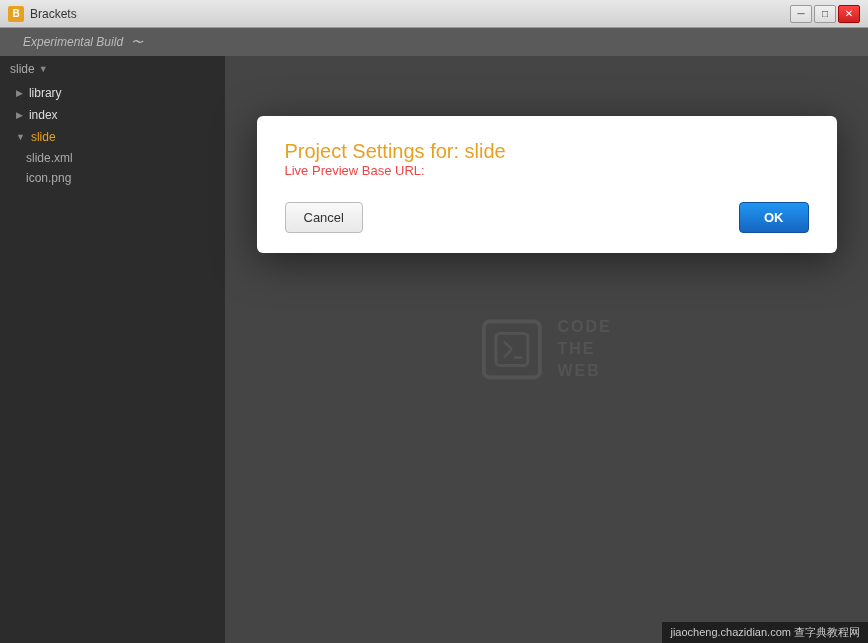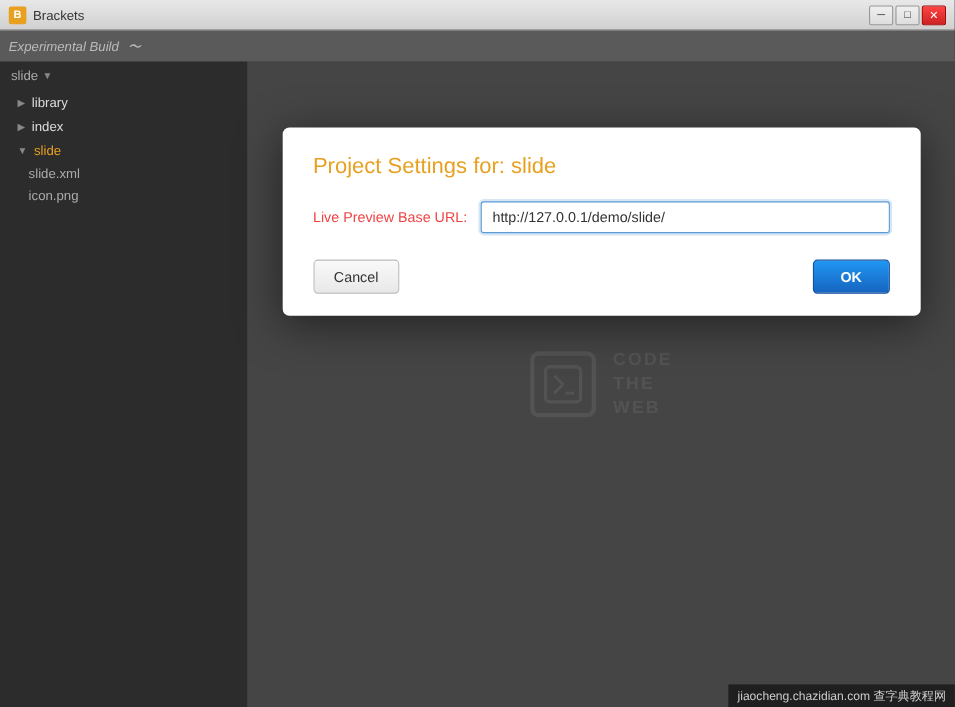--- a/index.html
+++ b/index.html
@@ -69,20 +69,21 @@
       cursor: pointer;
       border-radius: 3px;
     }
     .menu-right {
       color: #bbb;
       font-size: 12px;
       font-style: italic;
       display: flex;
       align-items: center;
       gap: 8px;
+      margin-left: 15px;
     }
 
     
     .main-layout {
       display: flex;
       height: calc(643px - 28px - 28px);
     }
 
     
     .sidebar {
@@ -173,21 +174,20 @@
       background: white;
       border-radius: 6px;
       box-shadow: 0 8px 40px rgba(0,0,0,0.5);
       width: 580px;
       padding: 24px 28px 20px 28px;
     }
     .dialog-title {
       font-size: 20px;
       color: #e8a020;
       font-weight: normal;
-      margin-bottom: 20px;
     }
     .dialog-row {
       display: flex;
       align-items: center;
       margin-bottom: 24px;
       gap: 12px;
     }
     .dialog-label {
       color: #ef4444;
       font-size: 13px;
@@ -304,21 +304,20 @@
         <div>THE</div>
         <div>WEB</div>
       </div>
     </div>
 
     <div class="dialog-overlay">
       <div class="dialog">
         <div class="dialog-title">Project Settings for: slide</div>
         <div class="dialog-row">
           <label class="dialog-label">Live Preview Base URL:</label>
-          <input class="dialog-input" type="text" value="http://127.0.0.1/demo/slide/" style="">
         </div>
         <div class="dialog-footer">
           <button class="btn-cancel">Cancel</button>
           <button class="btn-ok">OK</button>
         </div>
       </div>
     </div>
 
   </div>
 </div>

